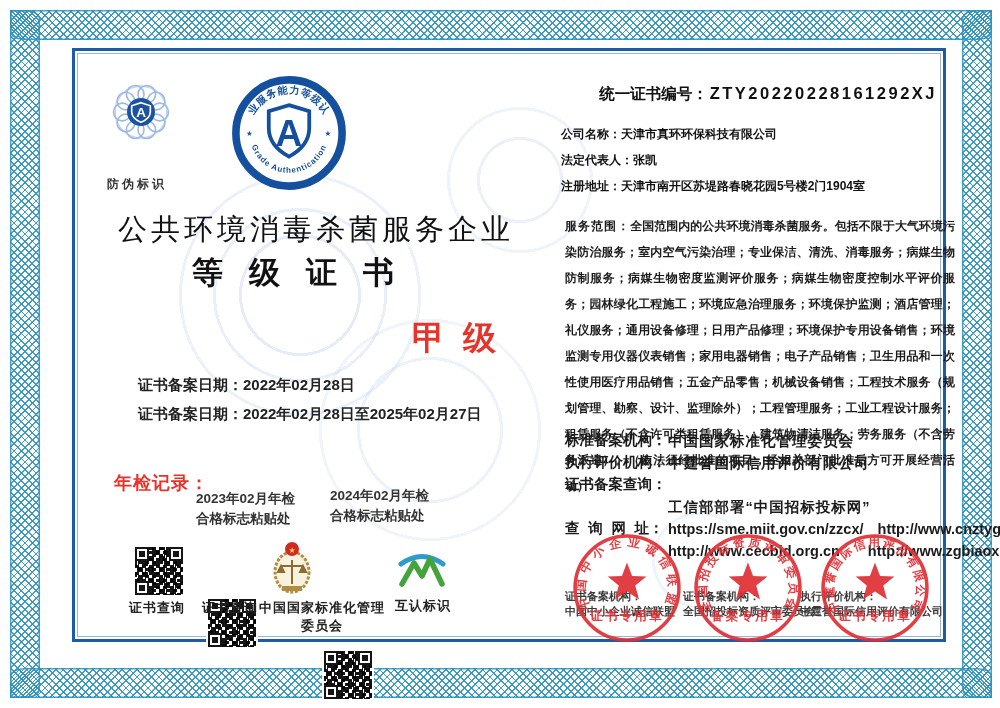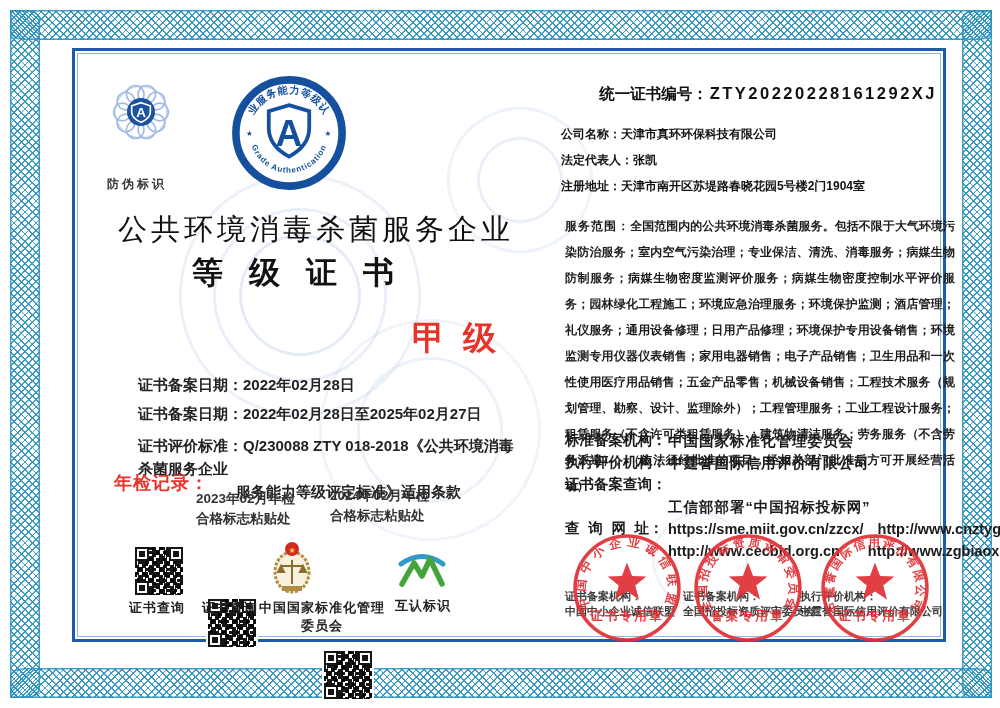--- a/index.html
+++ b/index.html
@@ -121,24 +121,20 @@
     <div class="abs title1">公共环境消毒杀菌服务企业</div>
     <div class="abs title2">等级证书</div>
     <div class="abs grade">甲级</div>
 
     <div class="abs detail-line" style="top:376px">
       <span>证书备案日期：</span><span>2022年02月28日</span>
     </div>
     <div class="abs detail-line" style="top:405px">
       <span>证书备案日期：</span><span>2022年02月28日至2025年02月27日</span>
     </div>
-    <div class="abs detail-wrap" style="top:434px">
-      <span>证书评价标准：</span><span>Q/230088 ZTY 018-2018《公共环境消毒杀菌服务企业</span>
-      <span class="cont">服务能力等级评定标准》适用条款</span>
-    </div>
 
     <div class="abs annual-label">年检记录：</div>
     <div class="abs annual-item" style="left:196px;top:489px;width:130px">
       <div>2023年02月年检</div>
       <div>合格标志粘贴处</div>
     </div>
     <div class="abs annual-item" style="left:330px;top:486px;width:130px">
       <div>2024年02月年检</div>
       <div>合格标志粘贴处</div>
     </div>

